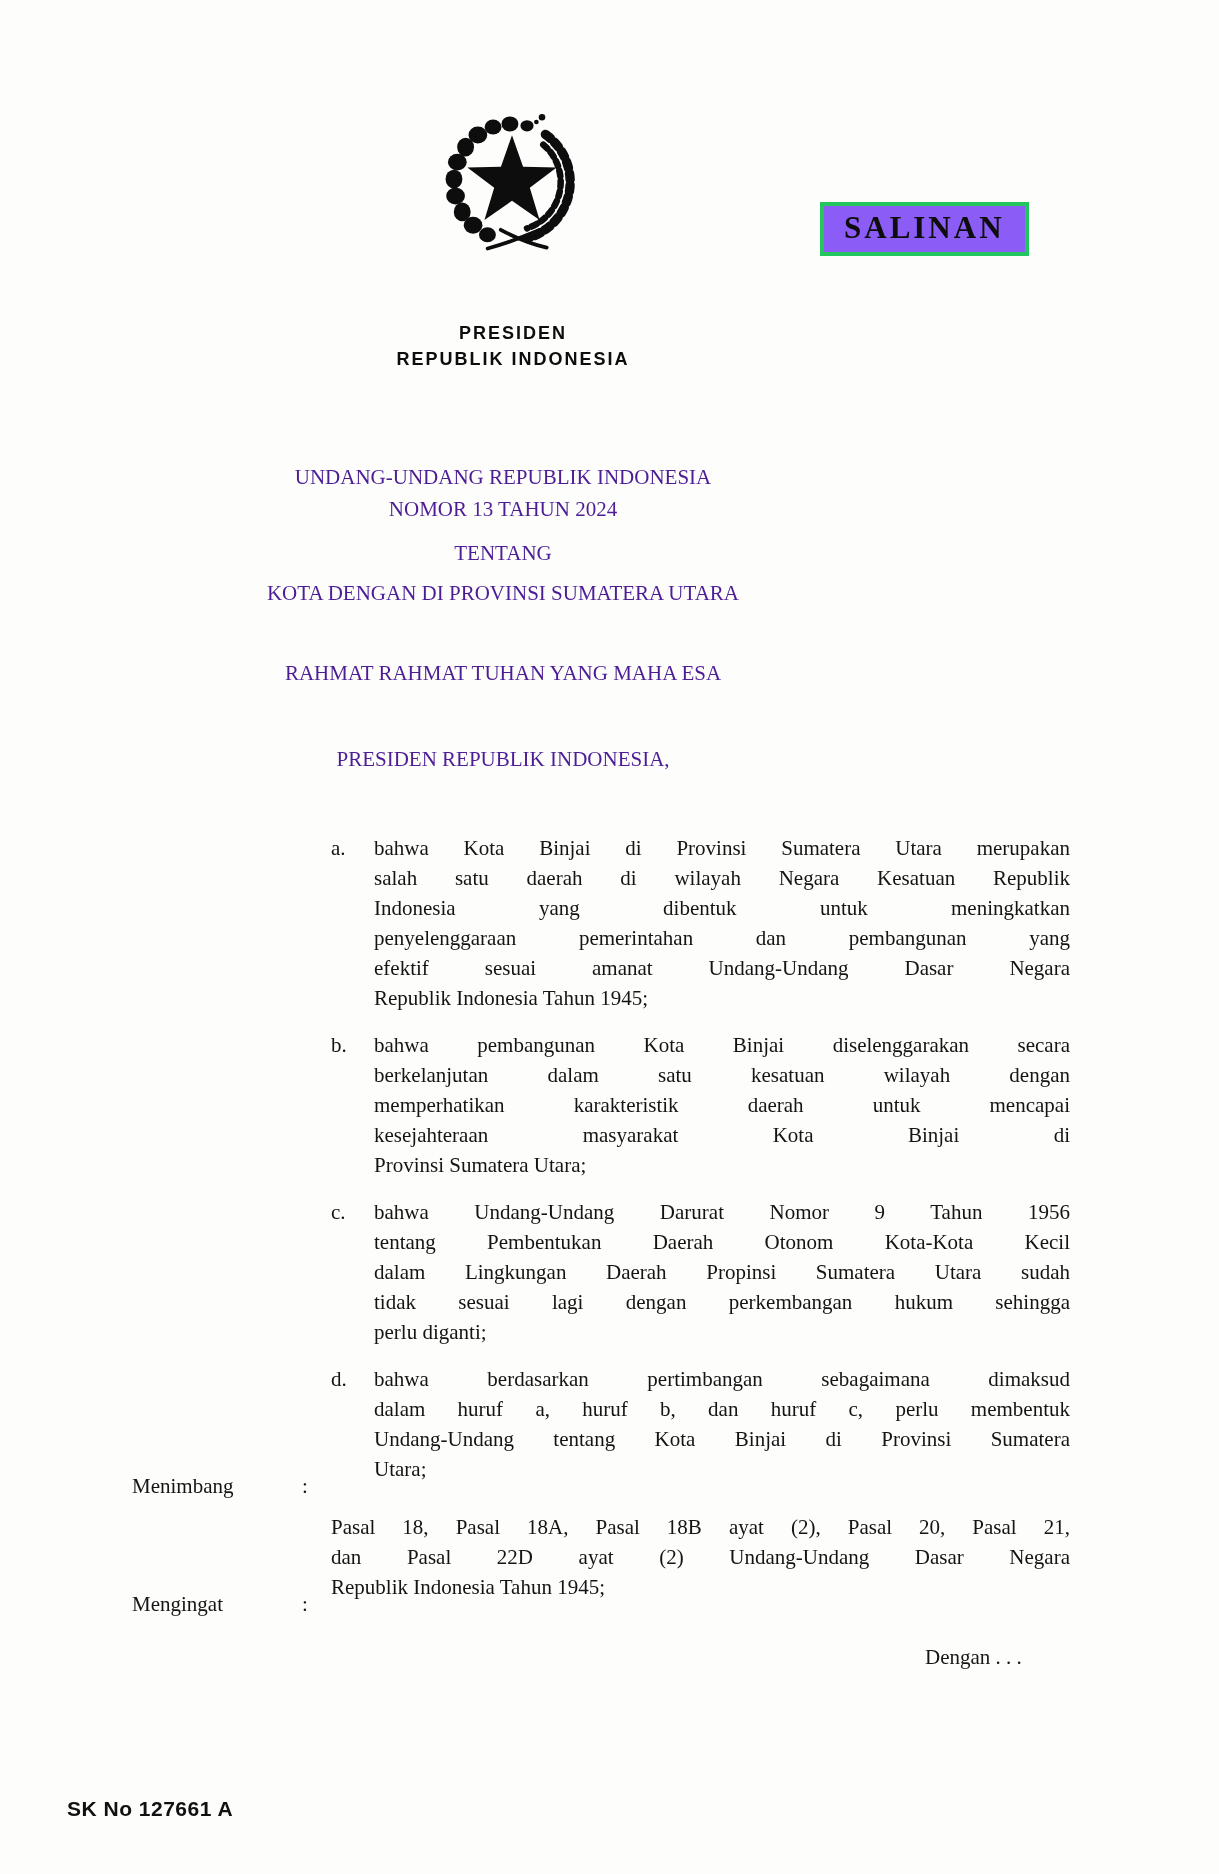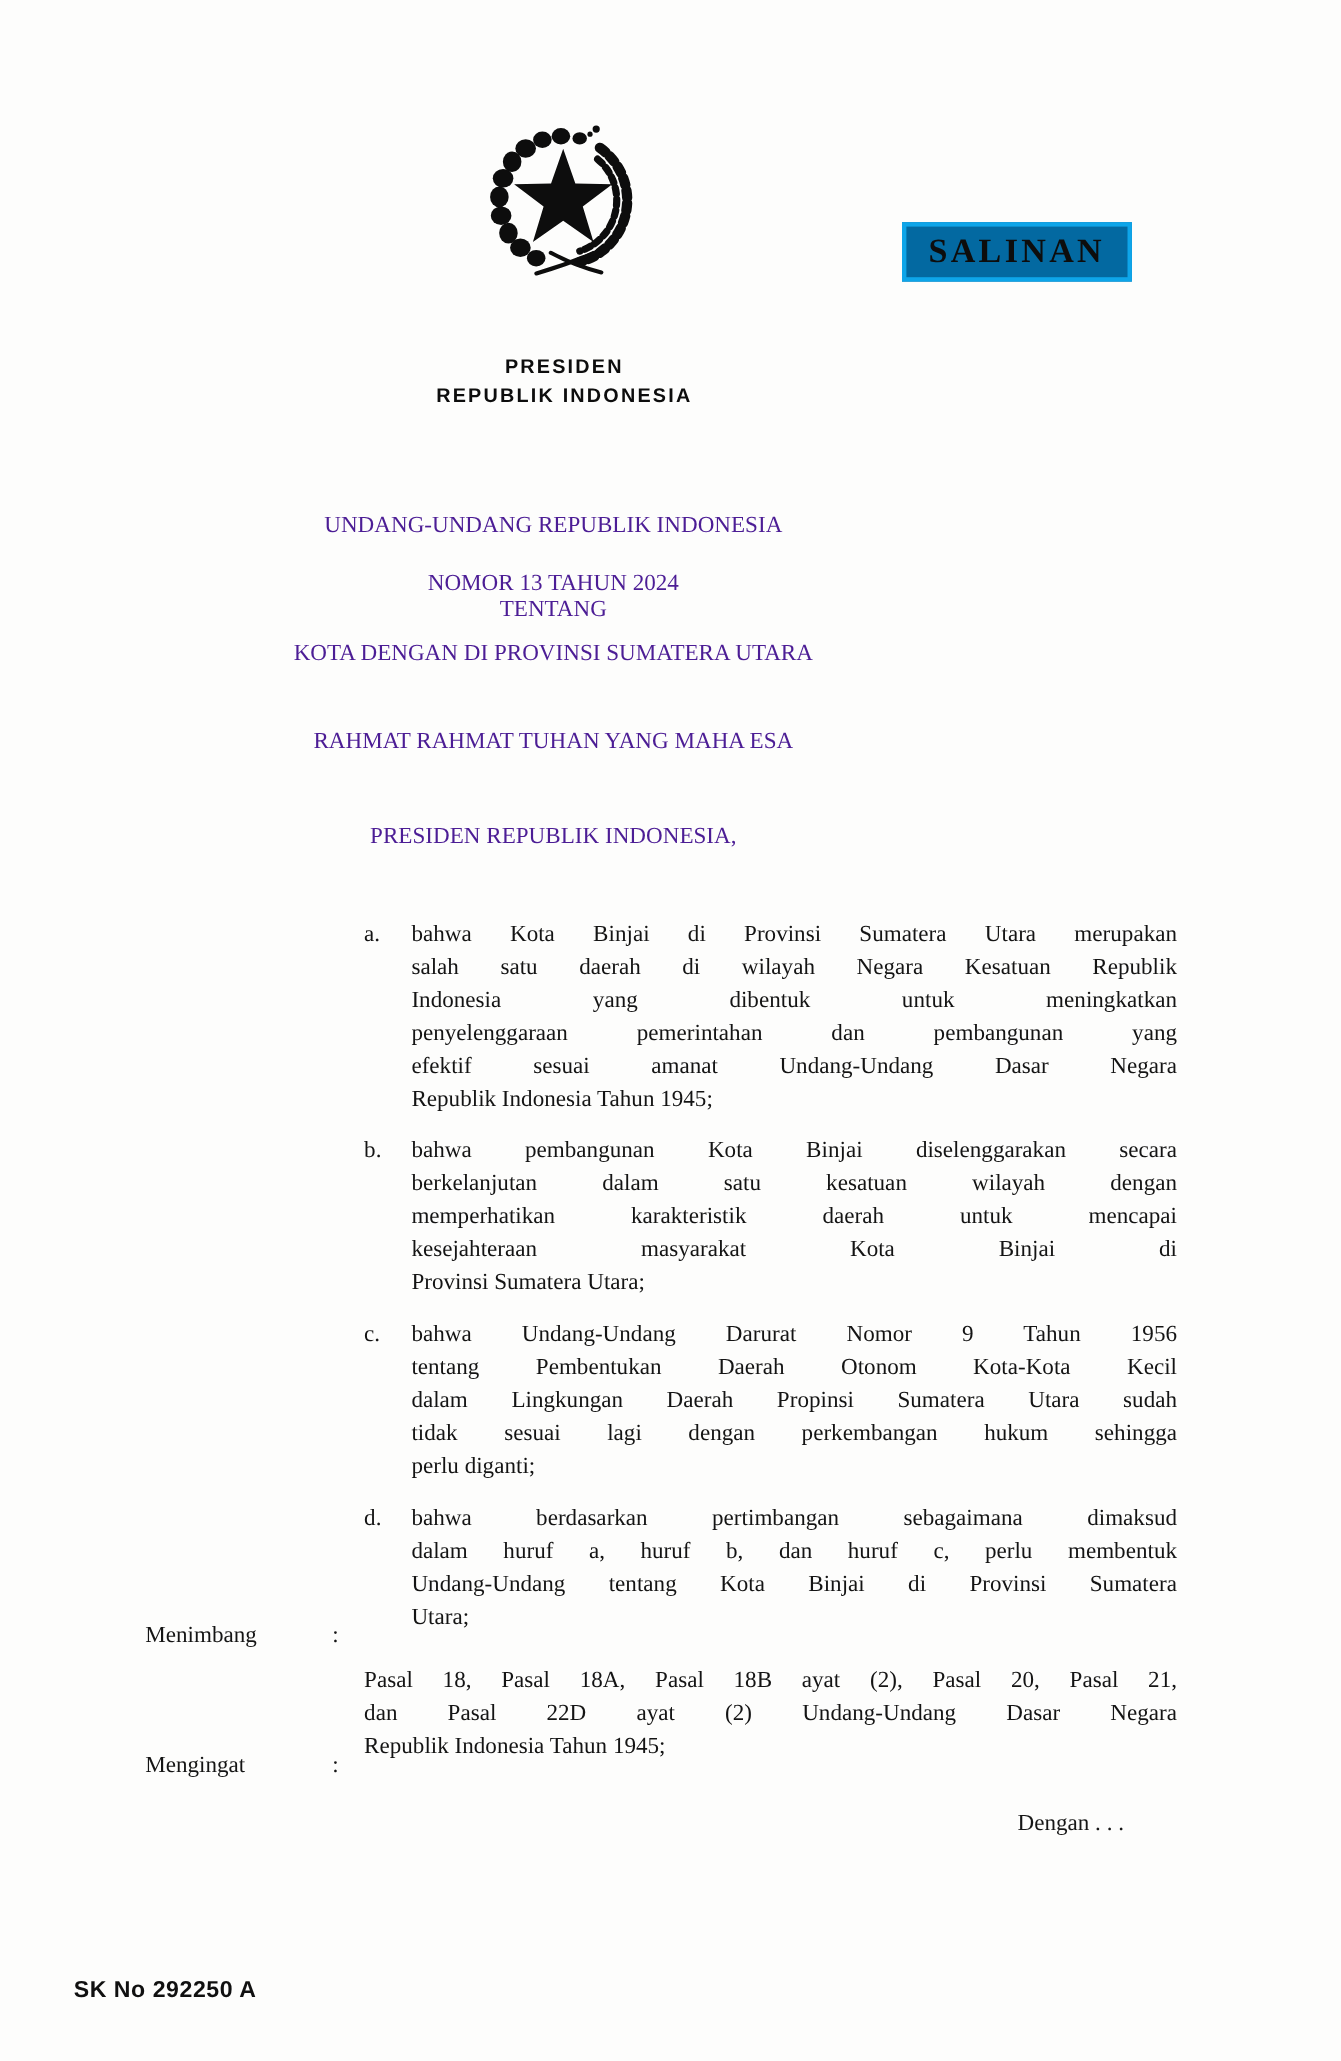--- a/index.html
+++ b/index.html
@@ -15,32 +15,32 @@
   .emblem{position:absolute;left:437px;top:103px;width:150px;height:158px;}
   .org-block{
     position:absolute;left:313px;top:320px;width:400px;
     text-align:center;
     font-family:"Liberation Sans","DejaVu Sans",sans-serif;
     font-weight:bold;font-size:18px;line-height:26px;letter-spacing:2px;
     color:#0d0d0d;
   }
   .stamp{
     position:absolute;left:820px;top:202px;
-    border:4px solid #0ea5e9;
+    border:4px solid #22c55e;
     padding:4px 20px 6px 20px;
     font-family:"Liberation Serif","DejaVu Serif",serif;
     font-weight:bold;font-size:31px;letter-spacing:3px;
-    color:#0d0d0d;background:#0369a1;text-align:right;
+    color:#0d0d0d;background:#8b5cf6;text-align:right;
   }
   
   .tline{
     position:absolute;left:130px;width:746px;
     text-align:center;font-size:21px;line-height:30px;color:#4c1d95;
   }
-  .t1{top:462px}.t2{top:514px}.t3{top:538px}.t4{top:578px}
+  .t1{top:462px}.t2{top:494px}.t3{top:538px}.t4{top:578px}
   .t5{top:658px}.t6{top:744px}
   
   .clauses{position:absolute;left:132px;top:833px;width:938px;font-size:21px;line-height:30px;}
   .clause-row{display:flex;align-items:flex-end;}
   .clause-row + .clause-row{margin-top:11px;}
   .clause-label{width:170px;flex:0 0 170px;}
   .clause-colon{width:29px;flex:0 0 29px;}
   .clause-items{flex:1;min-width:0;}
   .clause-item{display:flex;margin-bottom:17px;}
   .item-marker{width:43px;flex:0 0 43px;}
@@ -159,15 +159,15 @@
               <div class="line">Pasal 18, Pasal 18A, Pasal 18B ayat (2), Pasal 20, Pasal 21,</div>
               <div class="line">dan Pasal 22D ayat (2) Undang-Undang Dasar Negara</div>
               <div class="line line-last">Republik Indonesia Tahun 1945;</div>
             </div>
           </div>
         </div>
       </div>
     </div>
 
   <div class="catchword">Dengan . . .</div>
-  <div class="doc-number">SK No 292250 A</div>
+  <div class="doc-number">SK No 127661 A</div>
 
 </div>
 
 </body></html>

